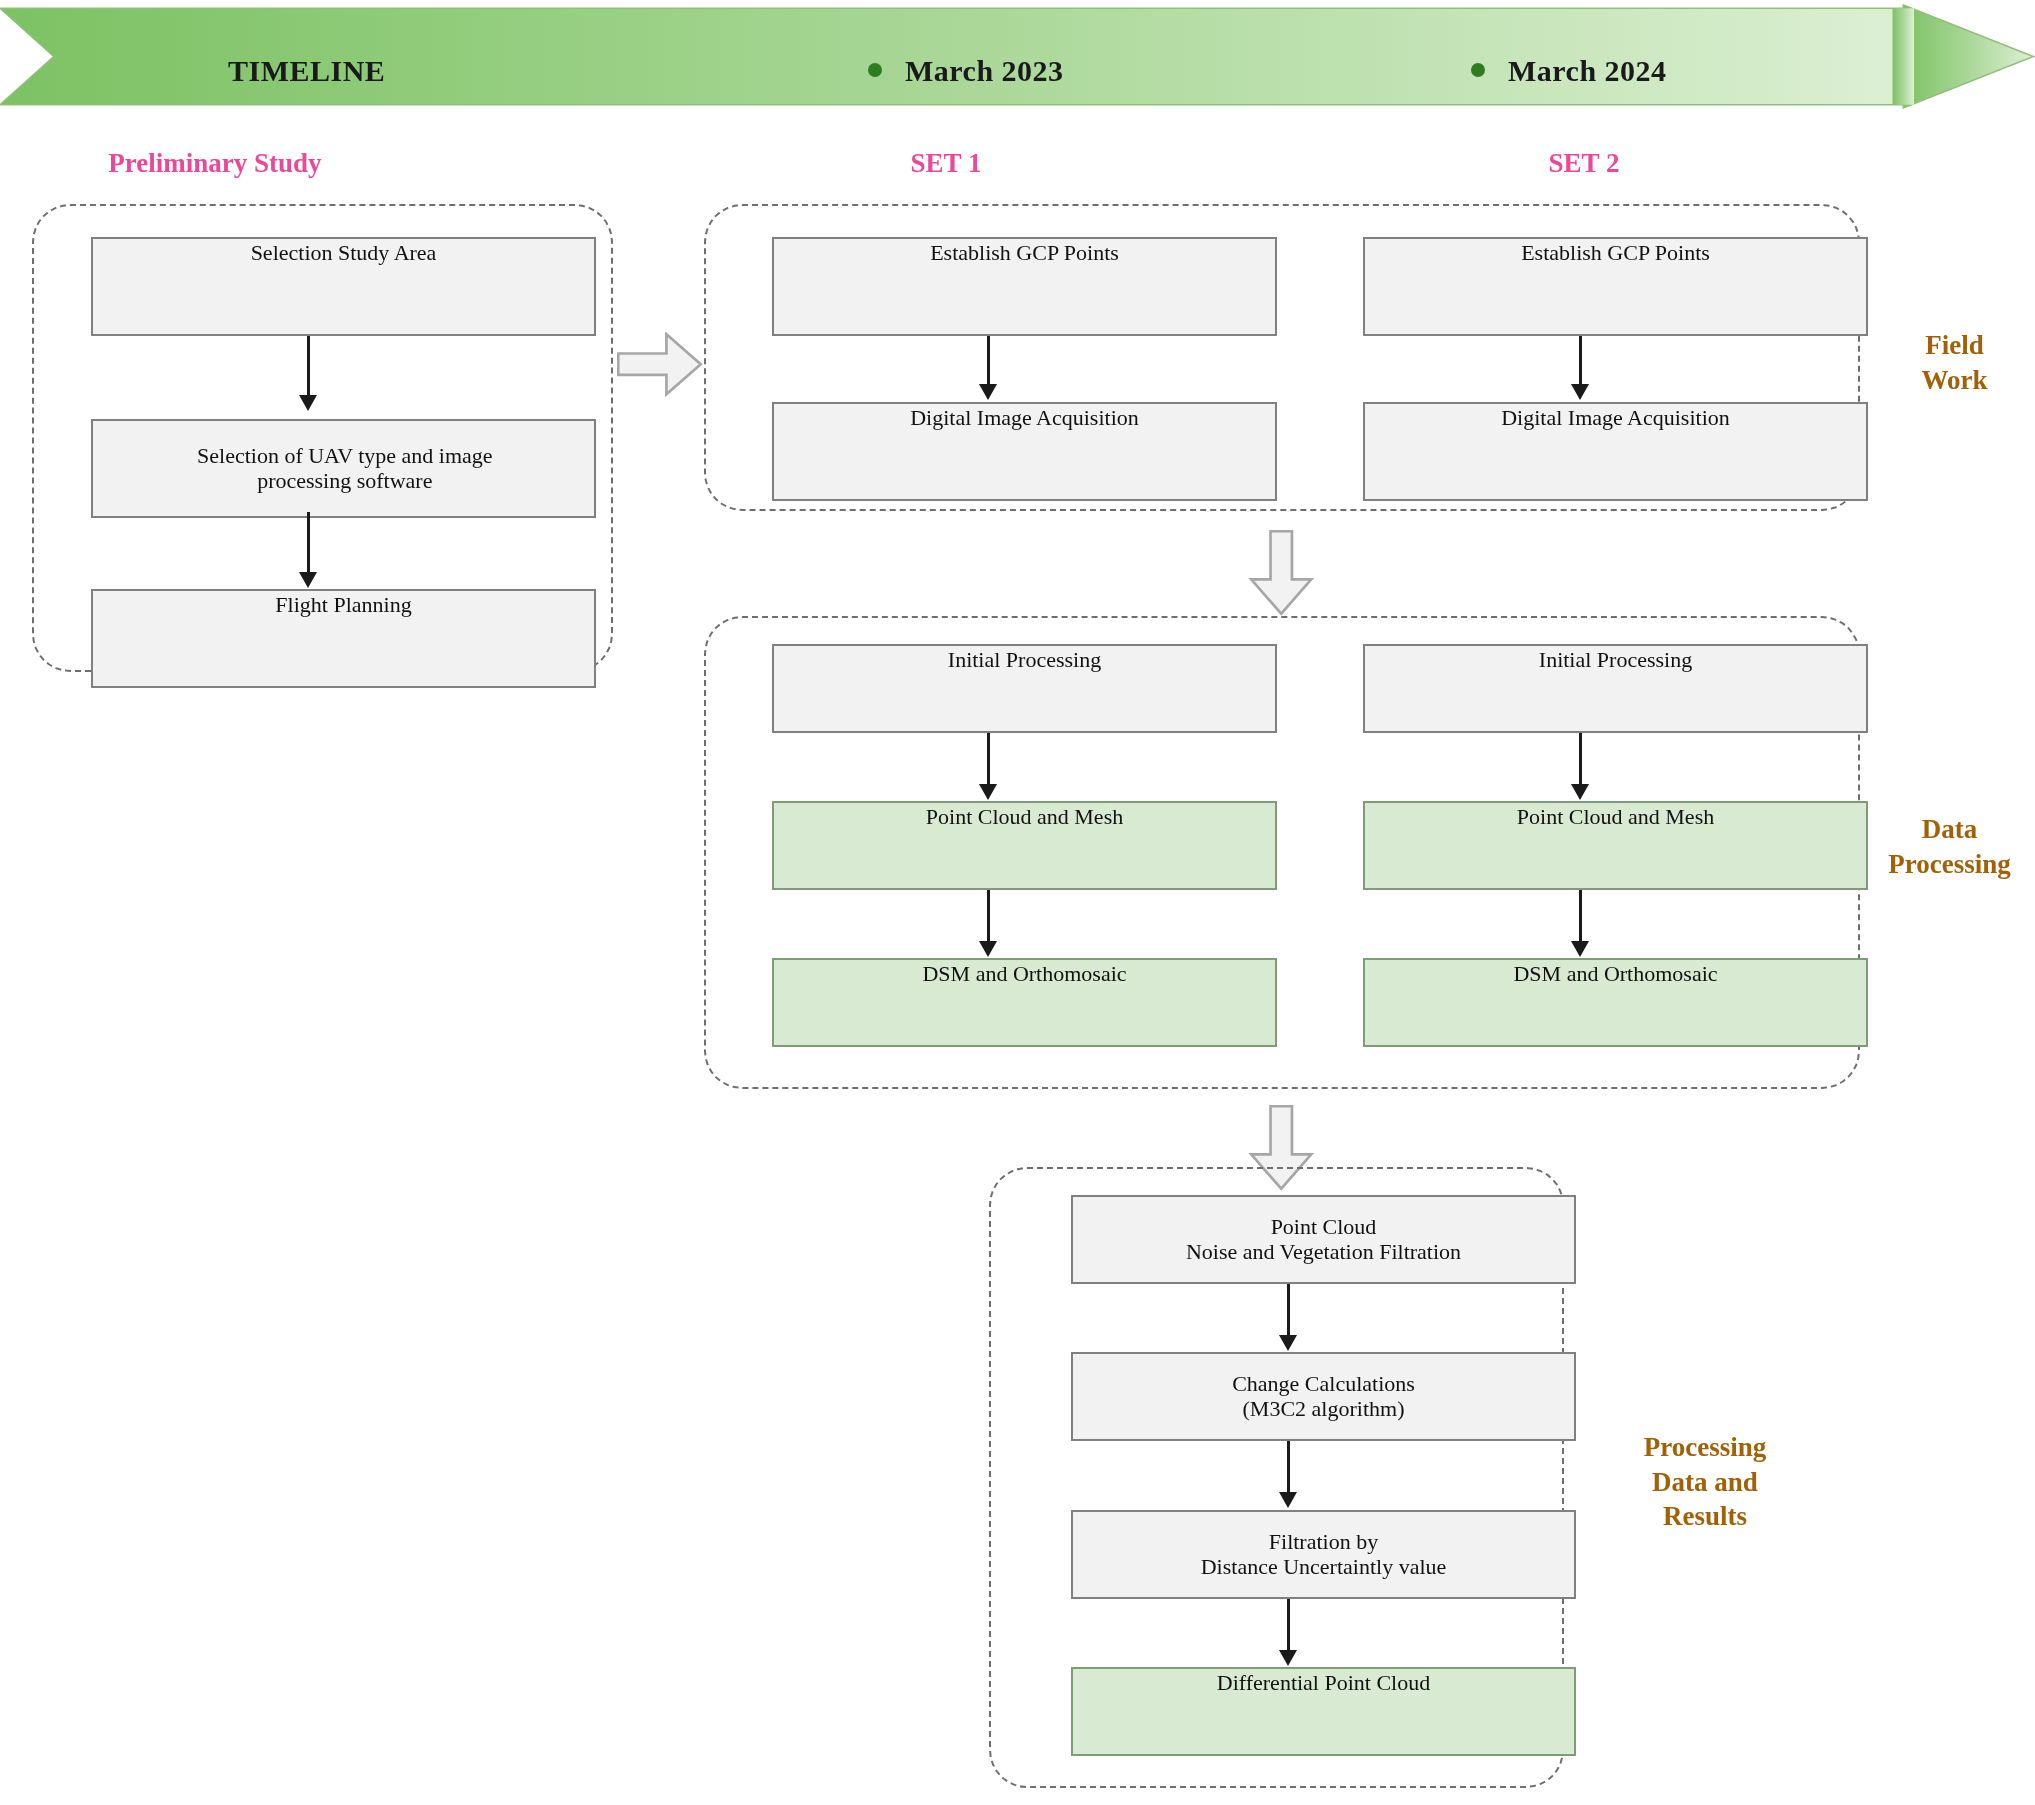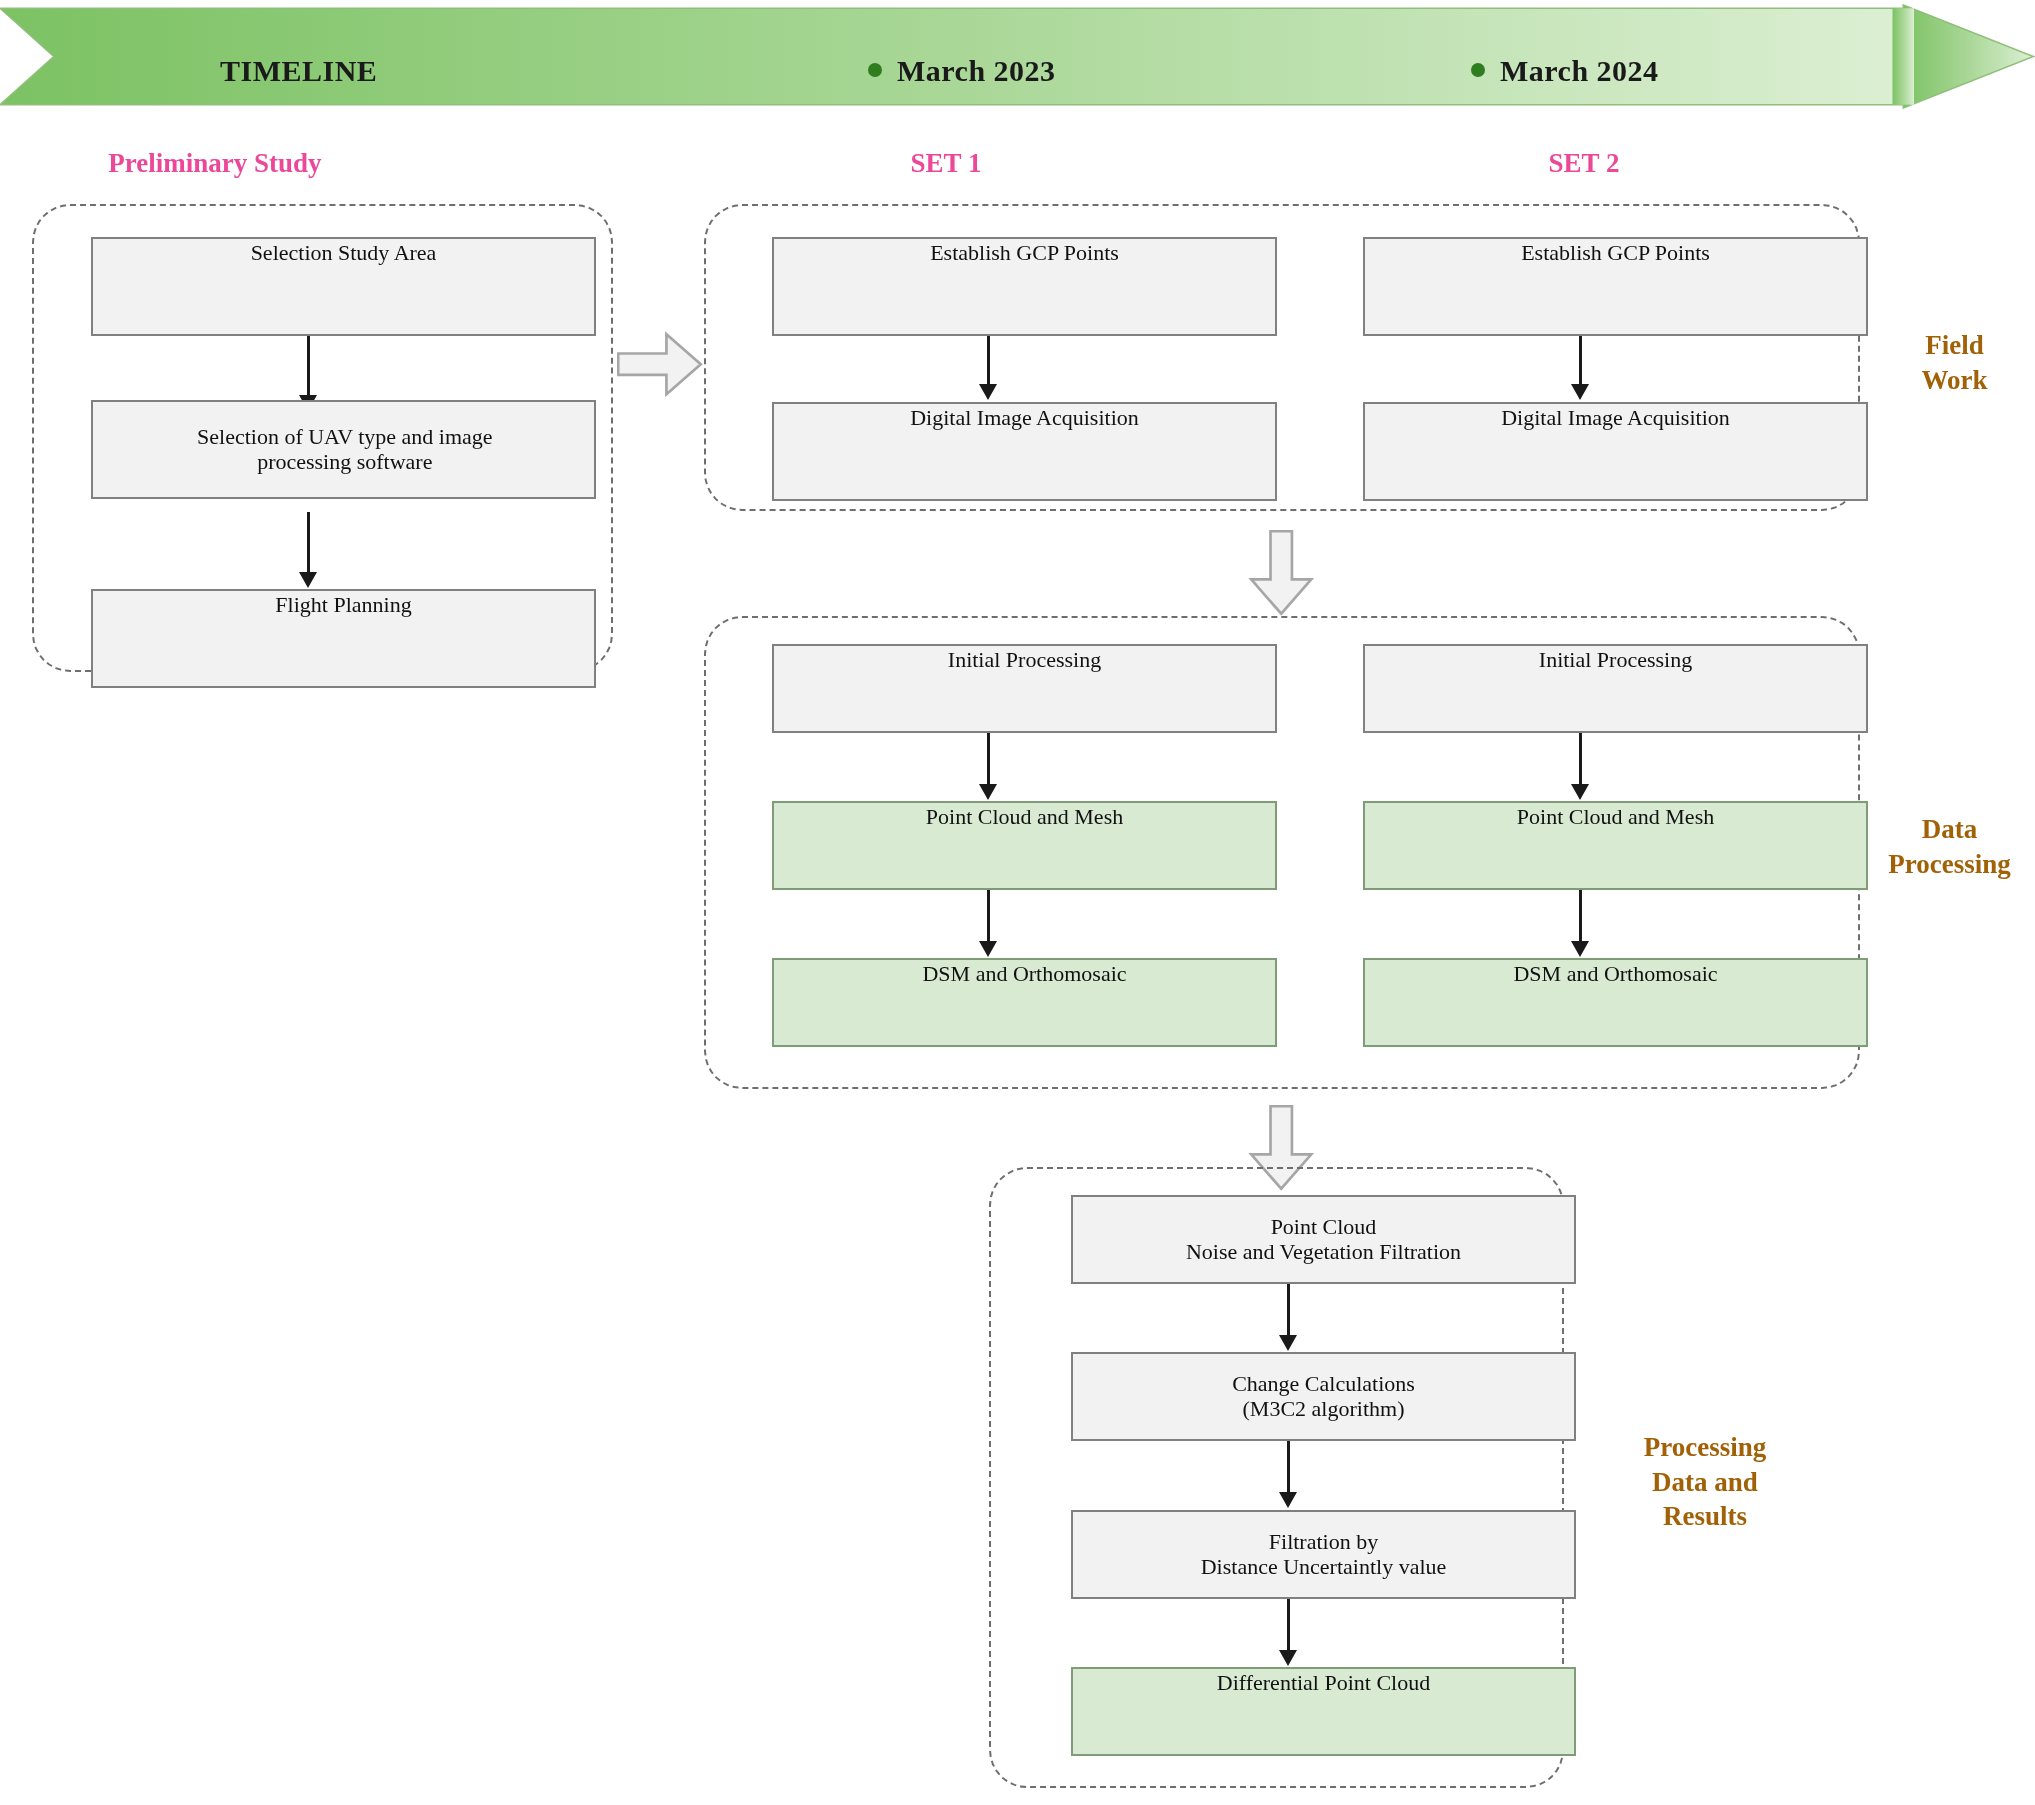--- a/index.html
+++ b/index.html
@@ -27,20 +27,21 @@
     width: 2035px;
     height: 105px;
   }
   .timeline-label {
     position: absolute;
     font-weight: bold;
     font-size: 30px;
     color: #1a1a1a;
     letter-spacing: 0.5px;
     white-space: nowrap;
+    margin-left: 8px;
   }
   .tl-title { left: 220px; top: 54px; }
   .tl-m1    { left: 897px; top: 54px; }
   .tl-m2    { left: 1500px; top: 54px; }
   .tl-dot {
     position: absolute;
     width: 14px;
     height: 14px;
     border-radius: 50%;
     background: #2e7d1f;
@@ -149,21 +150,21 @@
 
   <div class="group" style="left:32px; top:204px; width:581px; height:468px;"></div>
 
   <div class="node" style="left:55px; top:237px; width:505px; height:99px;">
     <span>Selection Study Area</span>
   </div>
 
   <div class="conn" style="left:307px; top:336px; height:63px;"></div>
   <div class="conn-head" style="left:299px; top:395px;"></div>
 
-  <div class="node" style="left:55px; top:400px; width:505px; height:99px; flex-direction:column;padding-left:8px;">
+  <div class="node" style="left:55px; top:419px; width:505px; height:99px; flex-direction:column;padding-left:8px;">
     <span class="ln">Selection of UAV type and image</span>
     <span class="ln">processing software</span>
   </div>
 
   <div class="conn" style="left:307px; top:512px; height:63px;"></div>
   <div class="conn-head" style="left:299px; top:572px;"></div>
 
   <div class="node" style="left:55px; top:589px; width:505px; height:99px;">
     <span>Flight Planning</span>
   </div>

